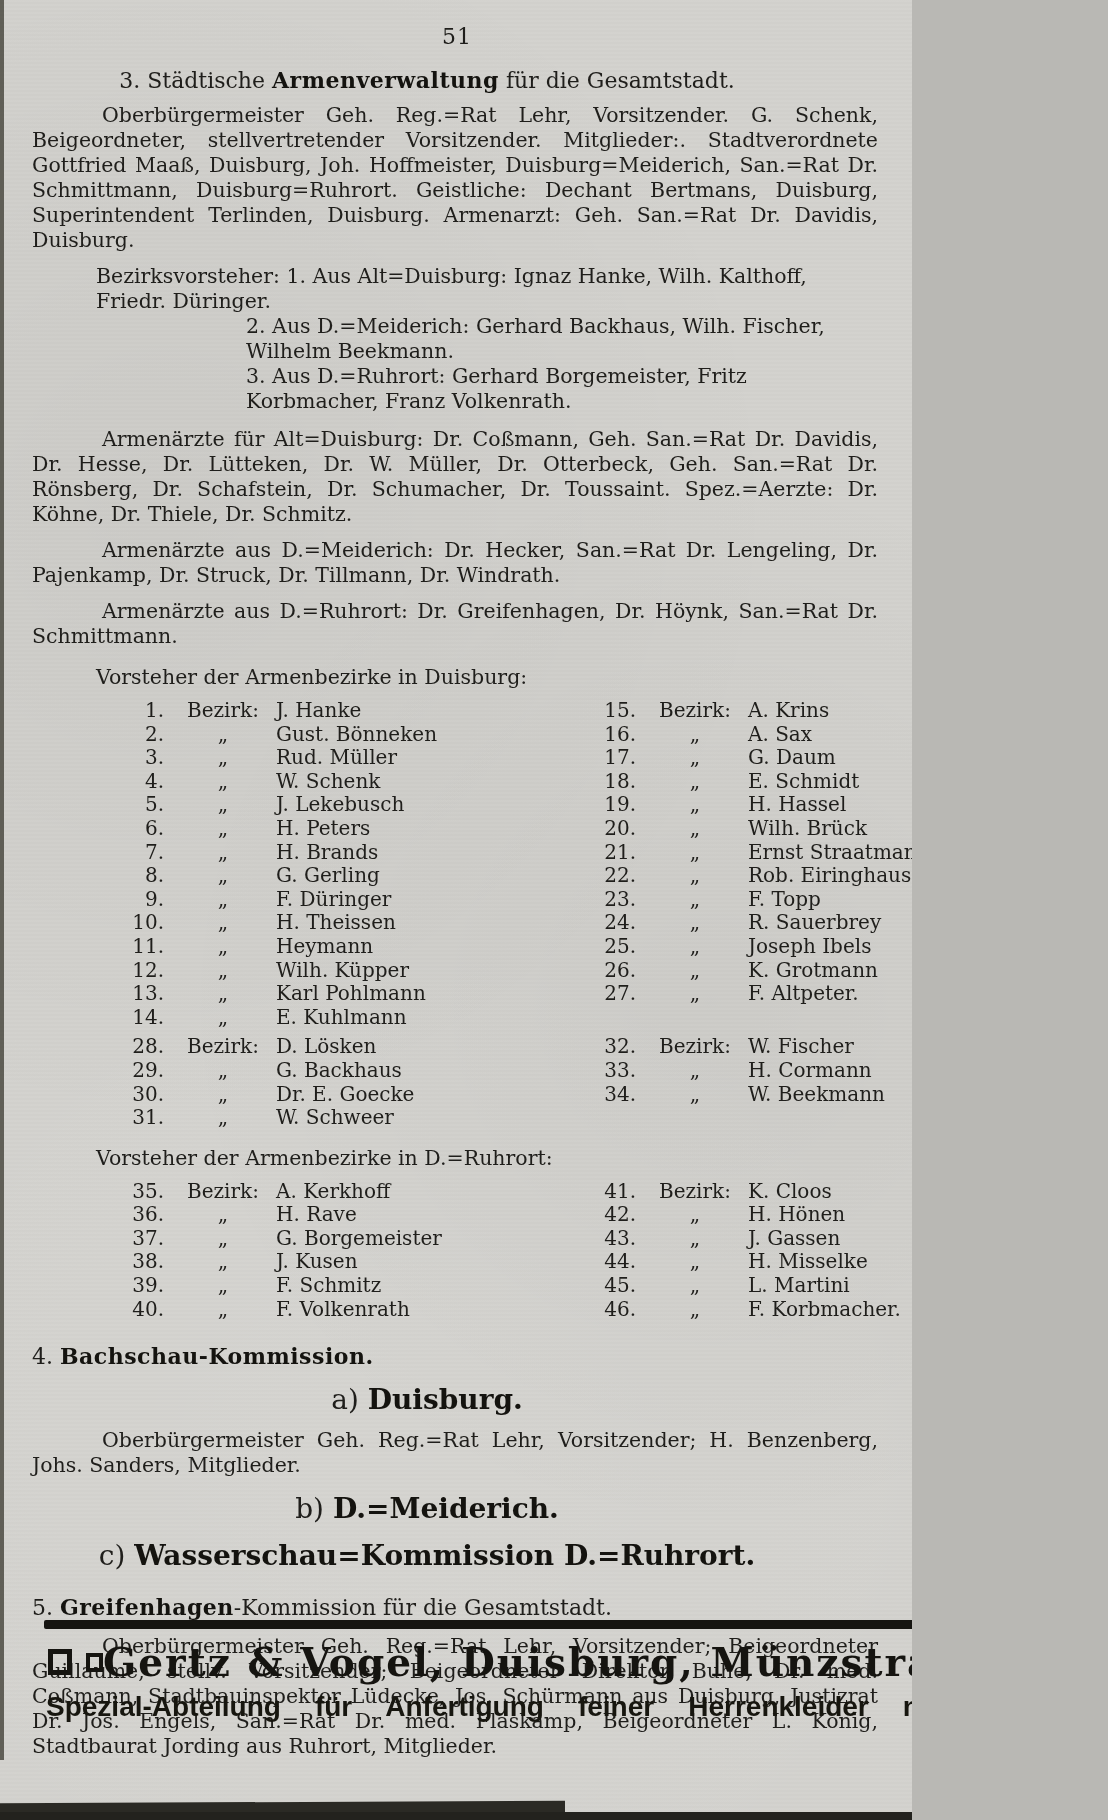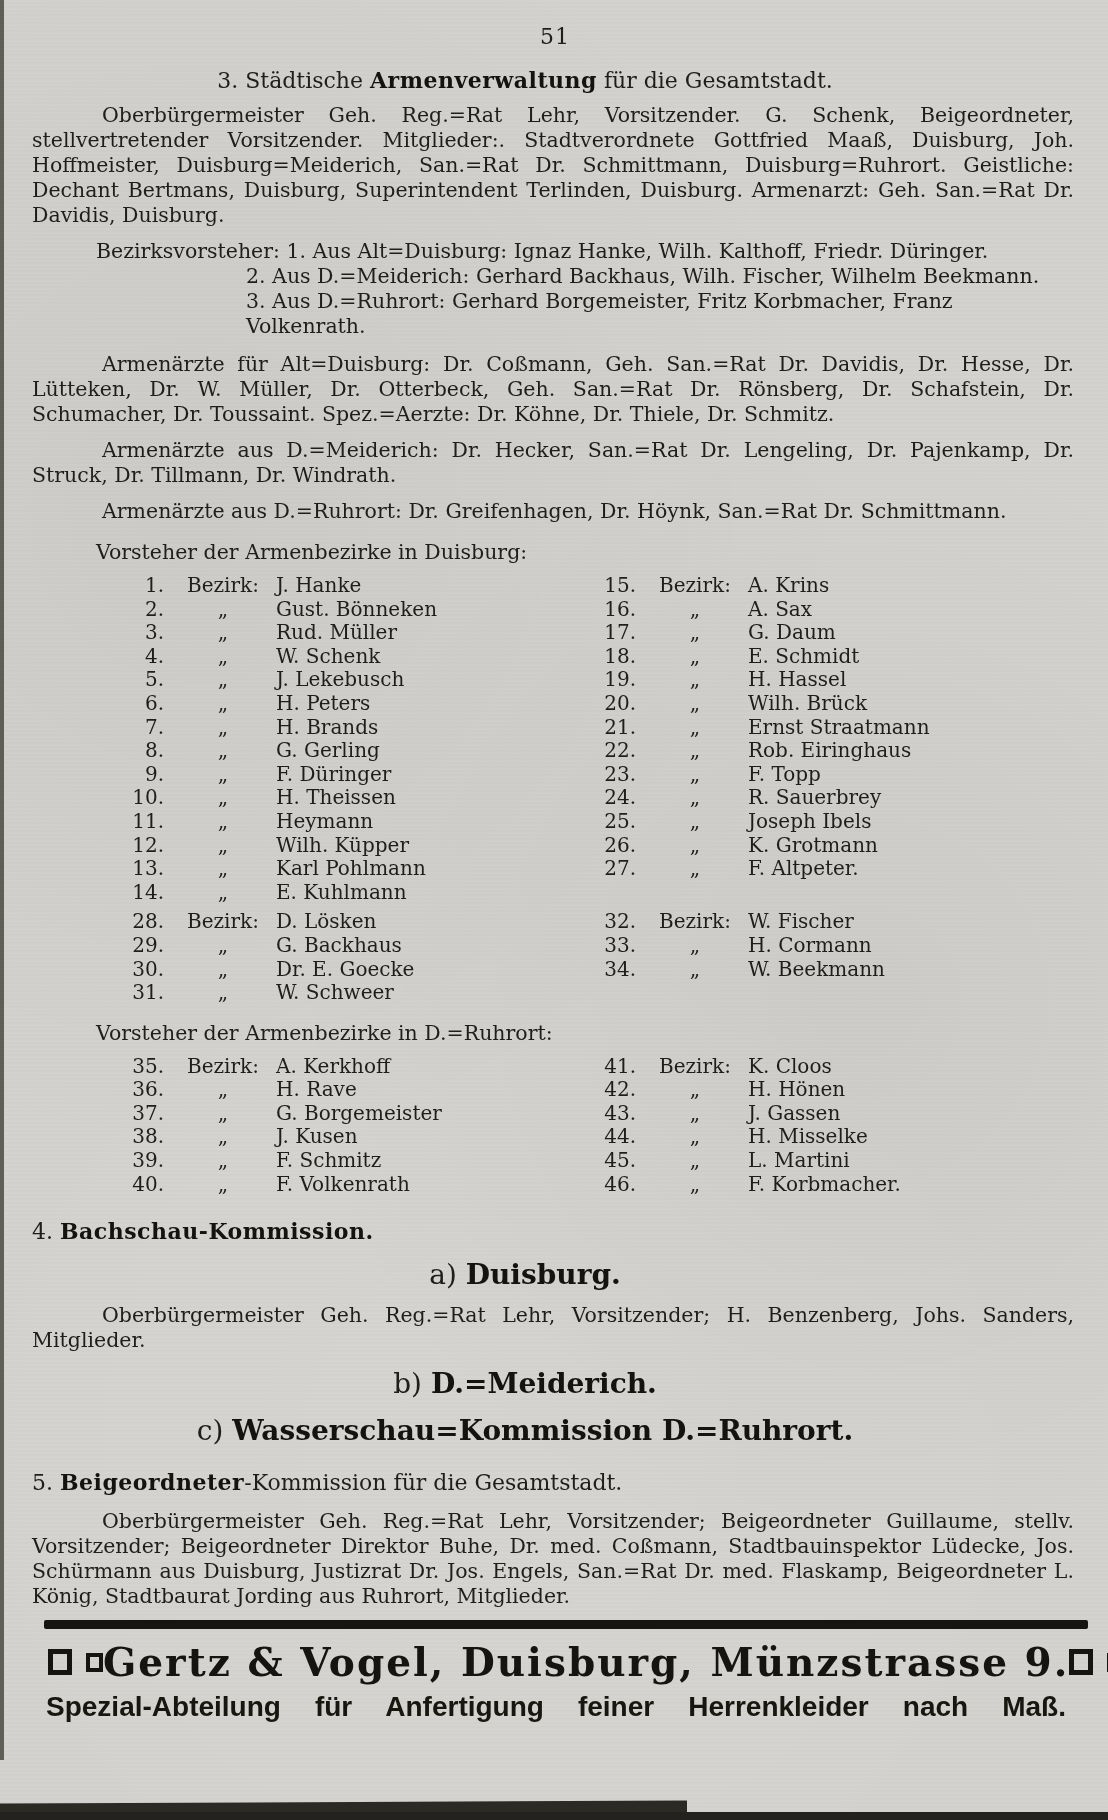--- a/index.html
+++ b/index.html
@@ -2,21 +2,21 @@
 <html><head>
 <meta charset="utf-8">
 <style>
   html,body{margin:0;padding:0;}
   body{
     width:1108px;height:1820px;
     font-family:"DejaVu Serif","Liberation Serif",serif;
     background:#b9b8b4;
   }
   .page{
-    position:relative;width:1108px;height:1820px;overflow:hidden;
+    position:relative;width:912px;height:1820px;overflow:hidden;
     background:#d3d2ce;
     background-image:
       radial-gradient(circle at 18% 28%, rgba(0,0,0,.035), transparent 42%),
       radial-gradient(circle at 78% 55%, rgba(0,0,0,.03), transparent 45%),
       radial-gradient(circle at 45% 80%, rgba(255,255,255,.05), transparent 40%),
       repeating-linear-gradient(0deg, rgba(0,0,0,.012) 0 2px, rgba(255,255,255,.01) 2px 4px);
     color:#1f1e1b;
   }
   .edge-left{position:absolute;left:0;top:0;width:4px;height:1760px;background:#39382f;opacity:.75;}
   .bottom-band{position:absolute;left:0;bottom:0;width:100%;height:8px;background:#23221e;}
@@ -328,21 +328,21 @@
 
     <div class="kom-heading"><span>4. </span><span class="bf">Bachschau-Kommission.</span></div>
 
     <div class="sub-heading"><span>a) </span><span class="bf">Duisburg.</span></div>
     <p class="para">Oberbürgermeister Geh. Reg.=Rat Lehr, Vorsitzender; H. Benzenberg, Johs. Sanders, Mitglieder.</p>
 
     <div class="sub-heading"><span>b) </span><span class="bf">D.=Meiderich.</span></div>
 
     <div class="sub-heading"><span>c) </span><span class="bf">Wasserschau=Kommission D.=Ruhrort.</span></div>
 
-    <div class="kom-heading"><span>5. </span><span class="bf">Beigeordneter</span><span>-Kommission für die Gesamtstadt.</span></div>
+    <div class="kom-heading"><span>5. </span><span class="bf">Greifenhagen</span><span>-Kommission für die Gesamtstadt.</span></div>
     <p class="para">Oberbürgermeister Geh. Reg.=Rat Lehr, Vorsitzender; Beigeordneter Guillaume, stellv. Vorsitzender; Beigeordneter Direktor Buhe, Dr. med. Coßmann, Stadtbauinspektor Lüdecke, Jos. Schürmann aus Duisburg, Justizrat Dr. Jos. Engels, San.=Rat Dr. med. Flaskamp, Beigeordneter L. König, Stadtbaurat Jording aus Ruhrort, Mitglieder.</p>
 
   </div>
 
   <div class="footer">
     <div class="rule"></div>
     <div class="ad-line1">
       <span class="sqpair">
           <span class="sq-lg"></span>
           <span class="sq-sm"></span>

